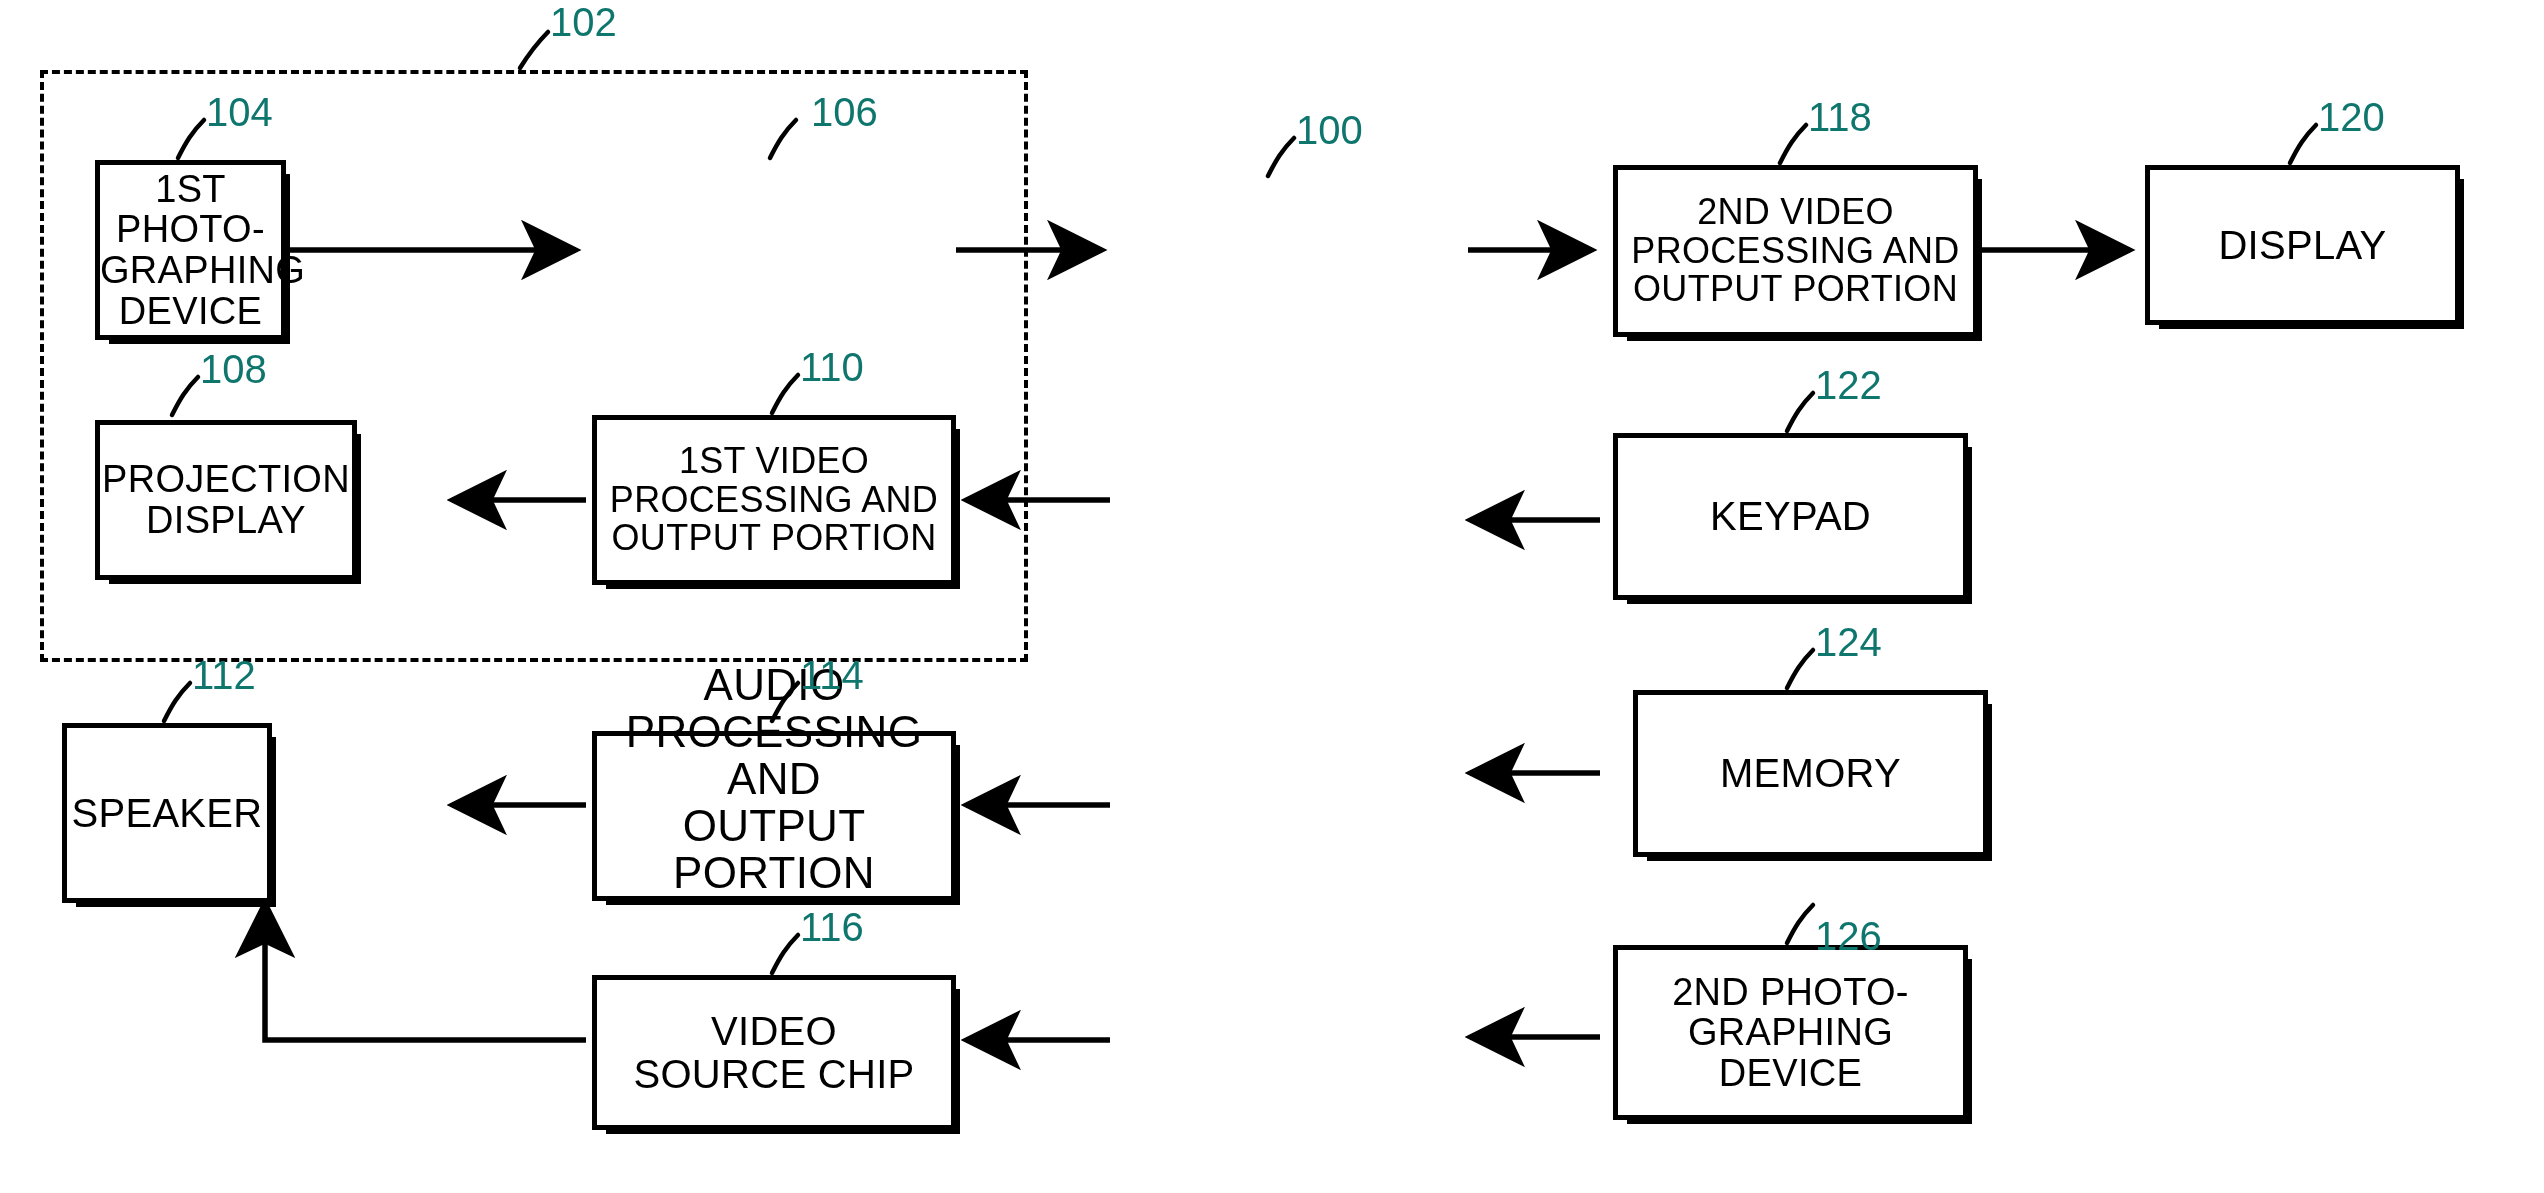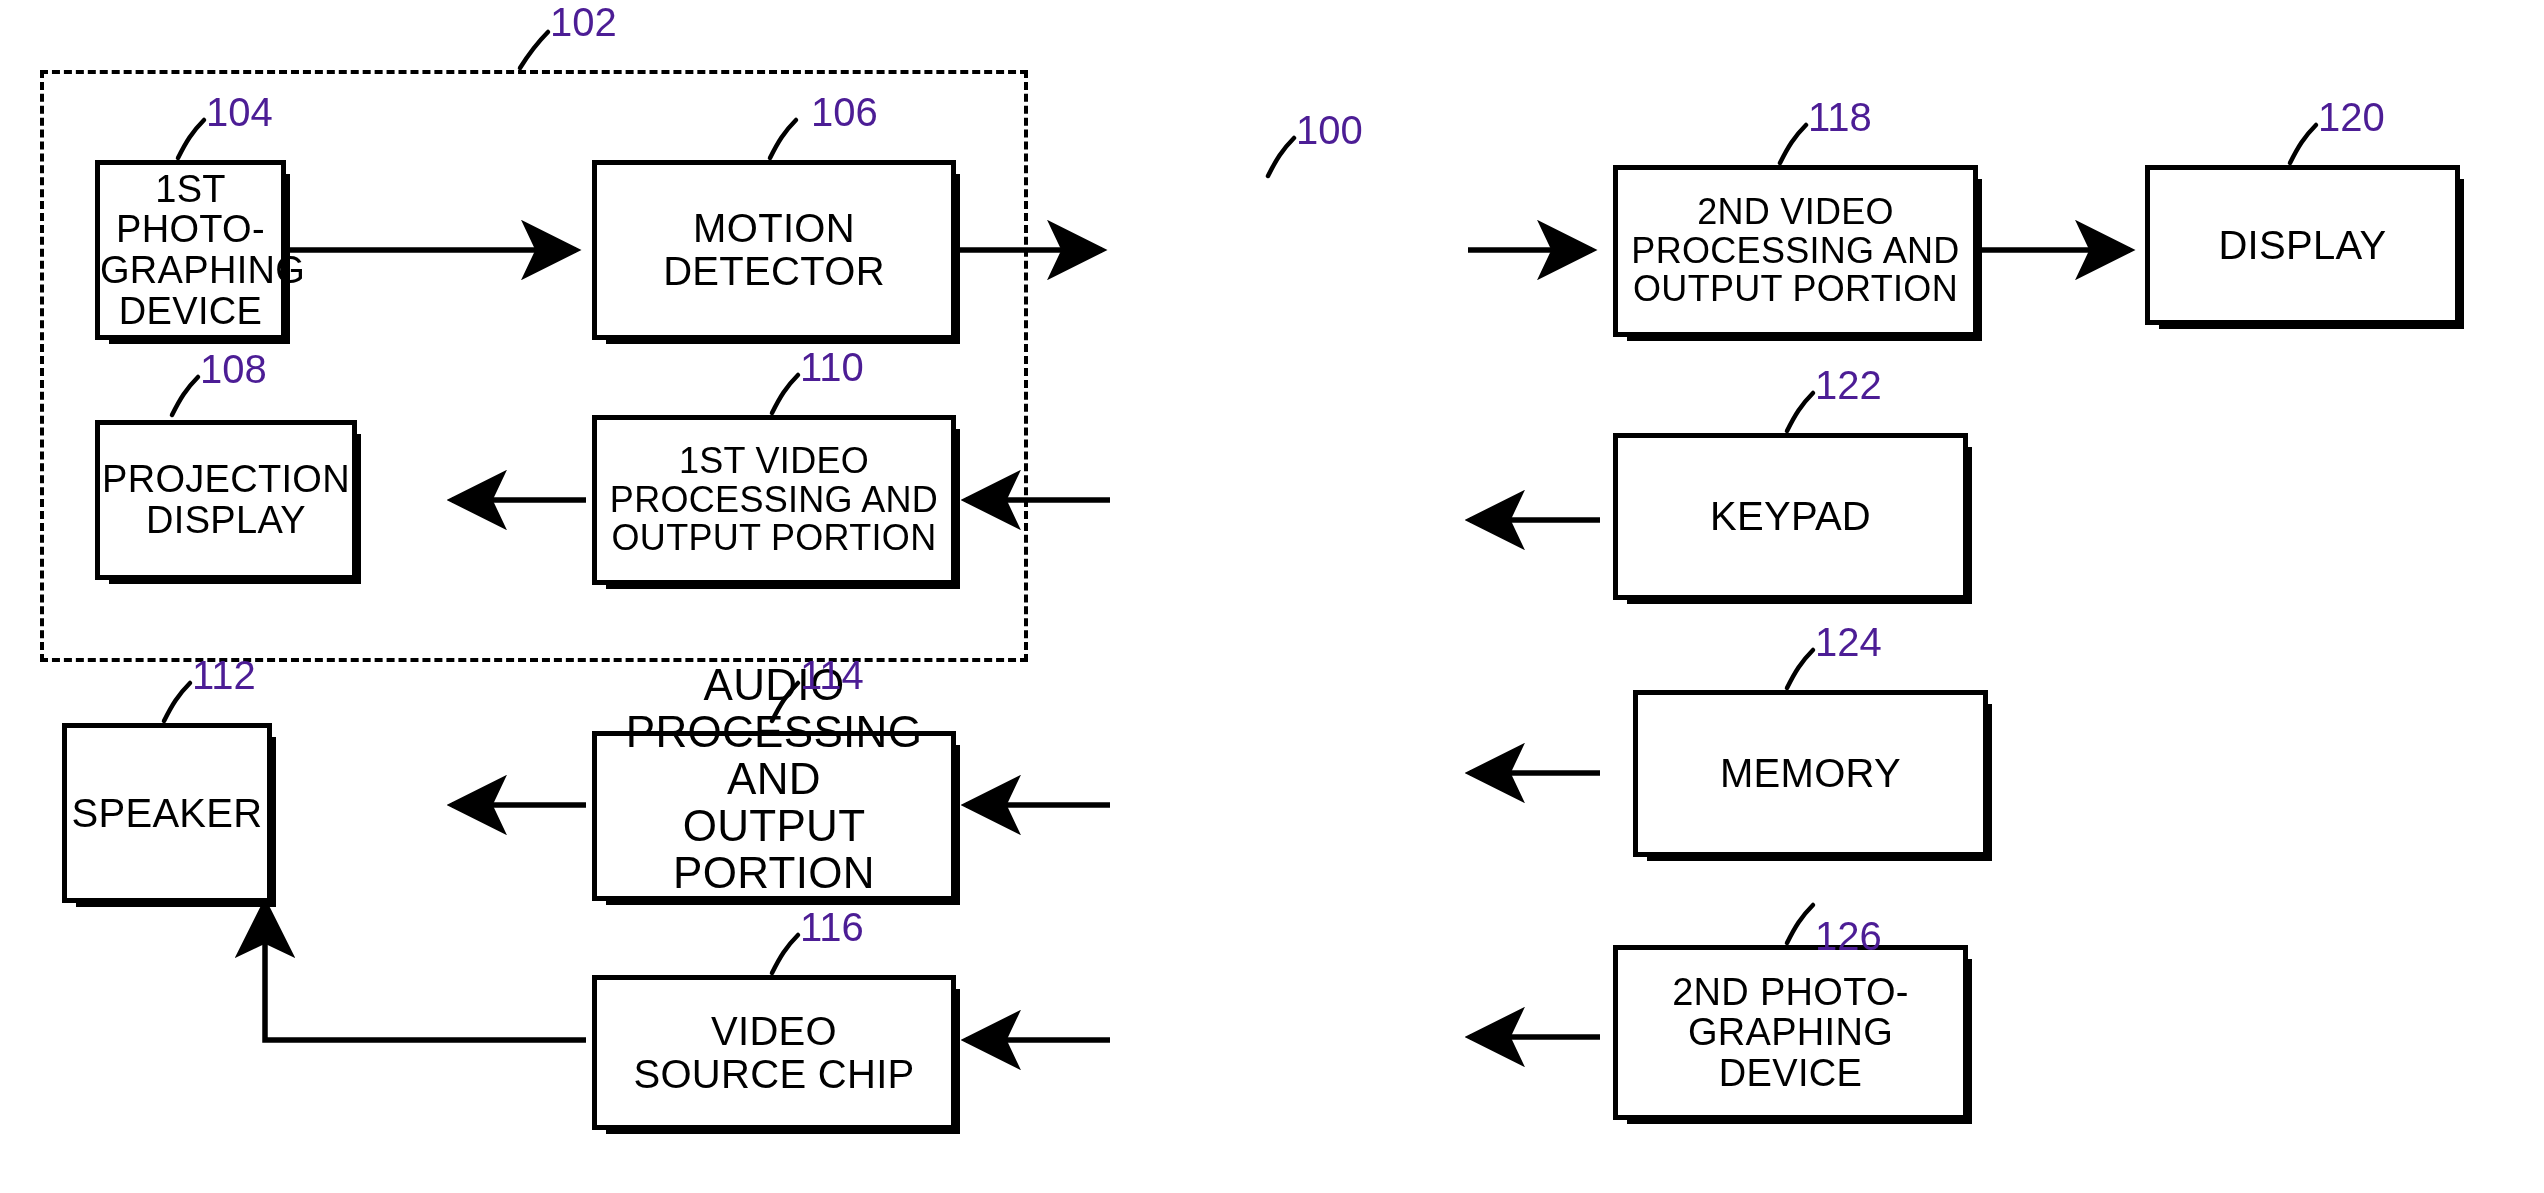--- a/index.html
+++ b/index.html
@@ -12,21 +12,21 @@
        color:#000;line-height:1.07;letter-spacing:.3px;}
   .blk .txt{display:block;width:100%;padding:0 4px;}
   .blk::after{content:"";position:absolute;left:9px;top:9px;width:100%;height:100%;
               background:#000;z-index:-1;}
   .shadowwrap{position:absolute;z-index:3;}
 
   
   .dashbox{position:absolute;box-sizing:border-box;border:4px dashed #000;z-index:1;}
 
   
-  .callout{position:absolute;font-size:40px;color:#4c1d95;z-index:6;white-space:nowrap;}
+  .callout{position:absolute;font-size:40px;color:#0f766e;z-index:6;white-space:nowrap;}
   .leadsvg{position:absolute;z-index:6;overflow:visible;}
 
   
   #wires{position:absolute;left:0;top:0;width:2544px;height:1193px;z-index:2;}
 </style>
 </head>
 <body>
 
 <div id="stage">
 
@@ -69,26 +69,20 @@
   </svg>
 
   <div class="shadowwrap" style="left:95px;top:160px;width:191px;height:180px;">
     <div class="blk" style="left:0;top:0;width:191px;height:180px;font-size:38px;">
       <span class="txt"><span>1ST PHOTO-</span><br>
       <span>GRAPHING</span><br>
       <span>DEVICE</span></span>
     </div>
   </div>
 
-  <div class="shadowwrap" style="left:592px;top:160px;width:364px;height:180px;">
-    <div class="blk" style="left:0;top:0;width:364px;height:180px;font-size:40px;">
-      <span class="txt"><span>MOTION</span><br>
-      <span>DETECTOR</span></span>
-    </div>
-  </div>
 
   <div class="shadowwrap" style="left:95px;top:420px;width:262px;height:160px;">
     <div class="blk" style="left:0;top:0;width:262px;height:160px;font-size:38px;">
       <span class="txt"><span>PROJECTION</span><br>
       <span>DISPLAY</span></span>
     </div>
   </div>
 
   <div class="shadowwrap" style="left:592px;top:415px;width:364px;height:170px;">
     <div class="blk" style="left:0;top:0;width:364px;height:170px;font-size:36px;">

